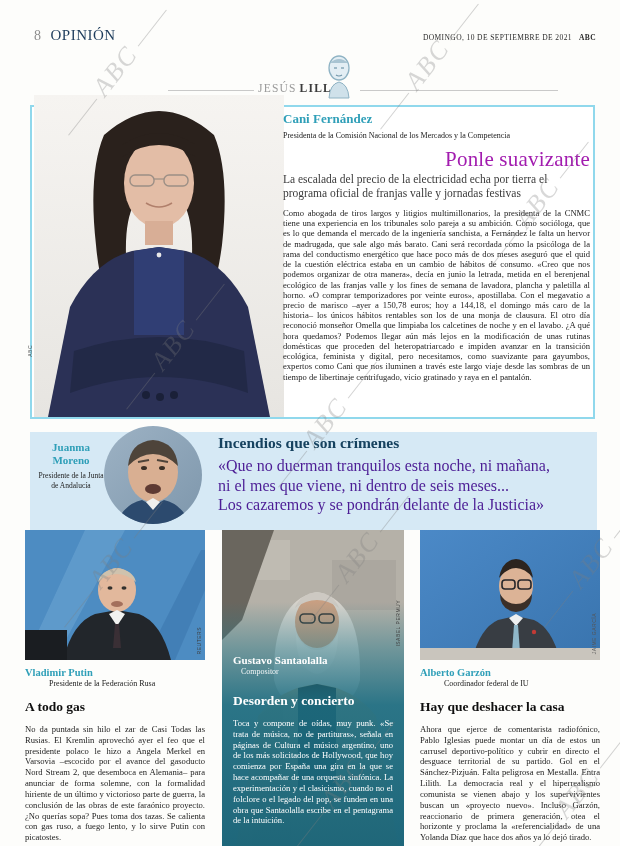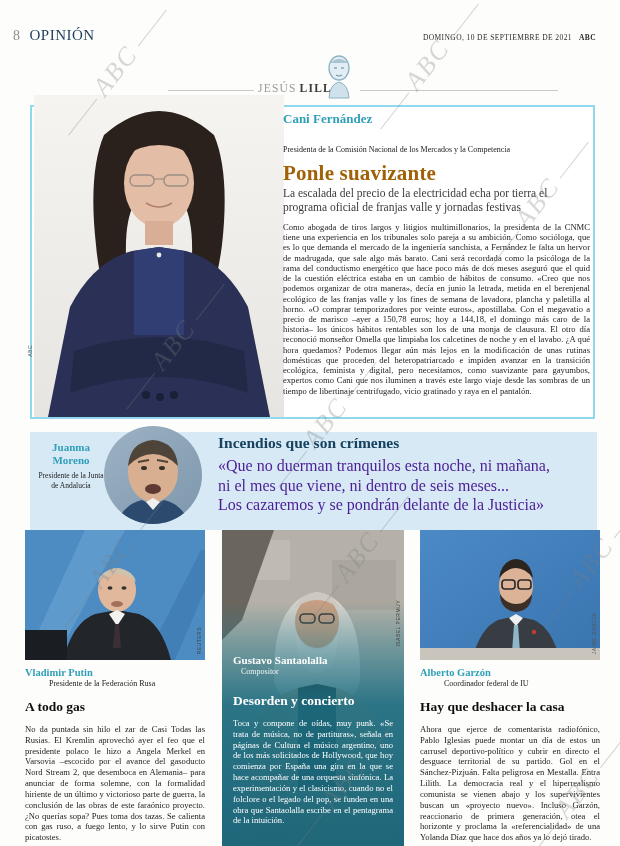--- a/index.html
+++ b/index.html
@@ -15,21 +15,21 @@
     position:absolute; font-style:italic; font-size:26px; letter-spacing:2px;
     color:rgba(125,125,125,.30); transform:rotate(-52deg); white-space:nowrap;
     pointer-events:none; z-index:5;
   }
   .wm::before, .wm::after {
     content:""; display:inline-block; width:46px; height:1px;
     background:rgba(125,125,125,.35); vertical-align:middle; margin:0 6px;
   }
 
   
-  .hdr-left { position:absolute; left:13px; top:27px; font-size:15px; letter-spacing:.5px; }
+  .hdr-left { position:absolute; left:34px; top:27px; font-size:15px; letter-spacing:.5px; }
   .hdr-left .pnum { color:#8e8e8e; margin-right:9px; font-size:14px; }
   .hdr-left .section { color:#1d3c5c; }
   .hdr-right { position:absolute; right:24px; top:33px; font-size:7.5px; letter-spacing:.4px; color:#2a2a2a; }
   .hdr-right .brand { font-weight:bold; margin-left:7px; }
 
   
   .rule { position:absolute; height:1px; background:#c9c9c9; top:90px; }
   .rule.l { left:168px; width:86px; }
   .rule.r { left:360px; width:198px; }
   .columnist-name { position:absolute; left:258px; top:82px; font-size:11.5px; letter-spacing:1.2px; }
@@ -46,22 +46,22 @@
   .cani-photo svg { display:block; width:100%; height:100%; }
   .photo-credit-v {
     position:absolute; writing-mode:vertical-rl; transform:rotate(180deg);
     font-family:"Liberation Sans", sans-serif; font-size:5px; letter-spacing:.5px;
     color:#4a4a4a; z-index:4;
   }
   .credit-cani { left:27px; top:345px; }
 
   .main-text { position:absolute; left:283px; top:111px; width:307px; z-index:3; }
   .m-author { font-size:13px; font-weight:bold; color:#2f9fb8; }
-  .m-role { font-size:8px; color:#1a1a1a; margin-top:18px; }
-  .m-headline { font-size:21px; font-weight:bold; color:#a16207; margin-top:7px; letter-spacing:.2px; }
+  .m-role { font-size:8px; color:#1a1a1a; margin-top:4px; }
+  .m-headline { font-size:21px; font-weight:normal; color:#a21caf; margin-top:7px; letter-spacing:.2px;text-align:right; }
   .m-subhead { font-size:11.5px; color:#3b3b3b; line-height:1.22; }
   .m-body { font-size:8.6px; line-height:1.19; text-align:justify; margin-top:8px; color:#1c1c1c; }
 
   
   .quote-box { position:absolute; left:30px; top:432px; width:567px; height:98px; background:#d6e9f5; }
   .qb-glyph {
     position:absolute; left:463px; top:398px; font-size:98px; line-height:1;
     color:#ecf5fb; z-index:0; font-weight:bold; pointer-events:none;
   }
   .qb-author { position:absolute; left:34px; top:441px; width:74px; text-align:center; z-index:1; }

